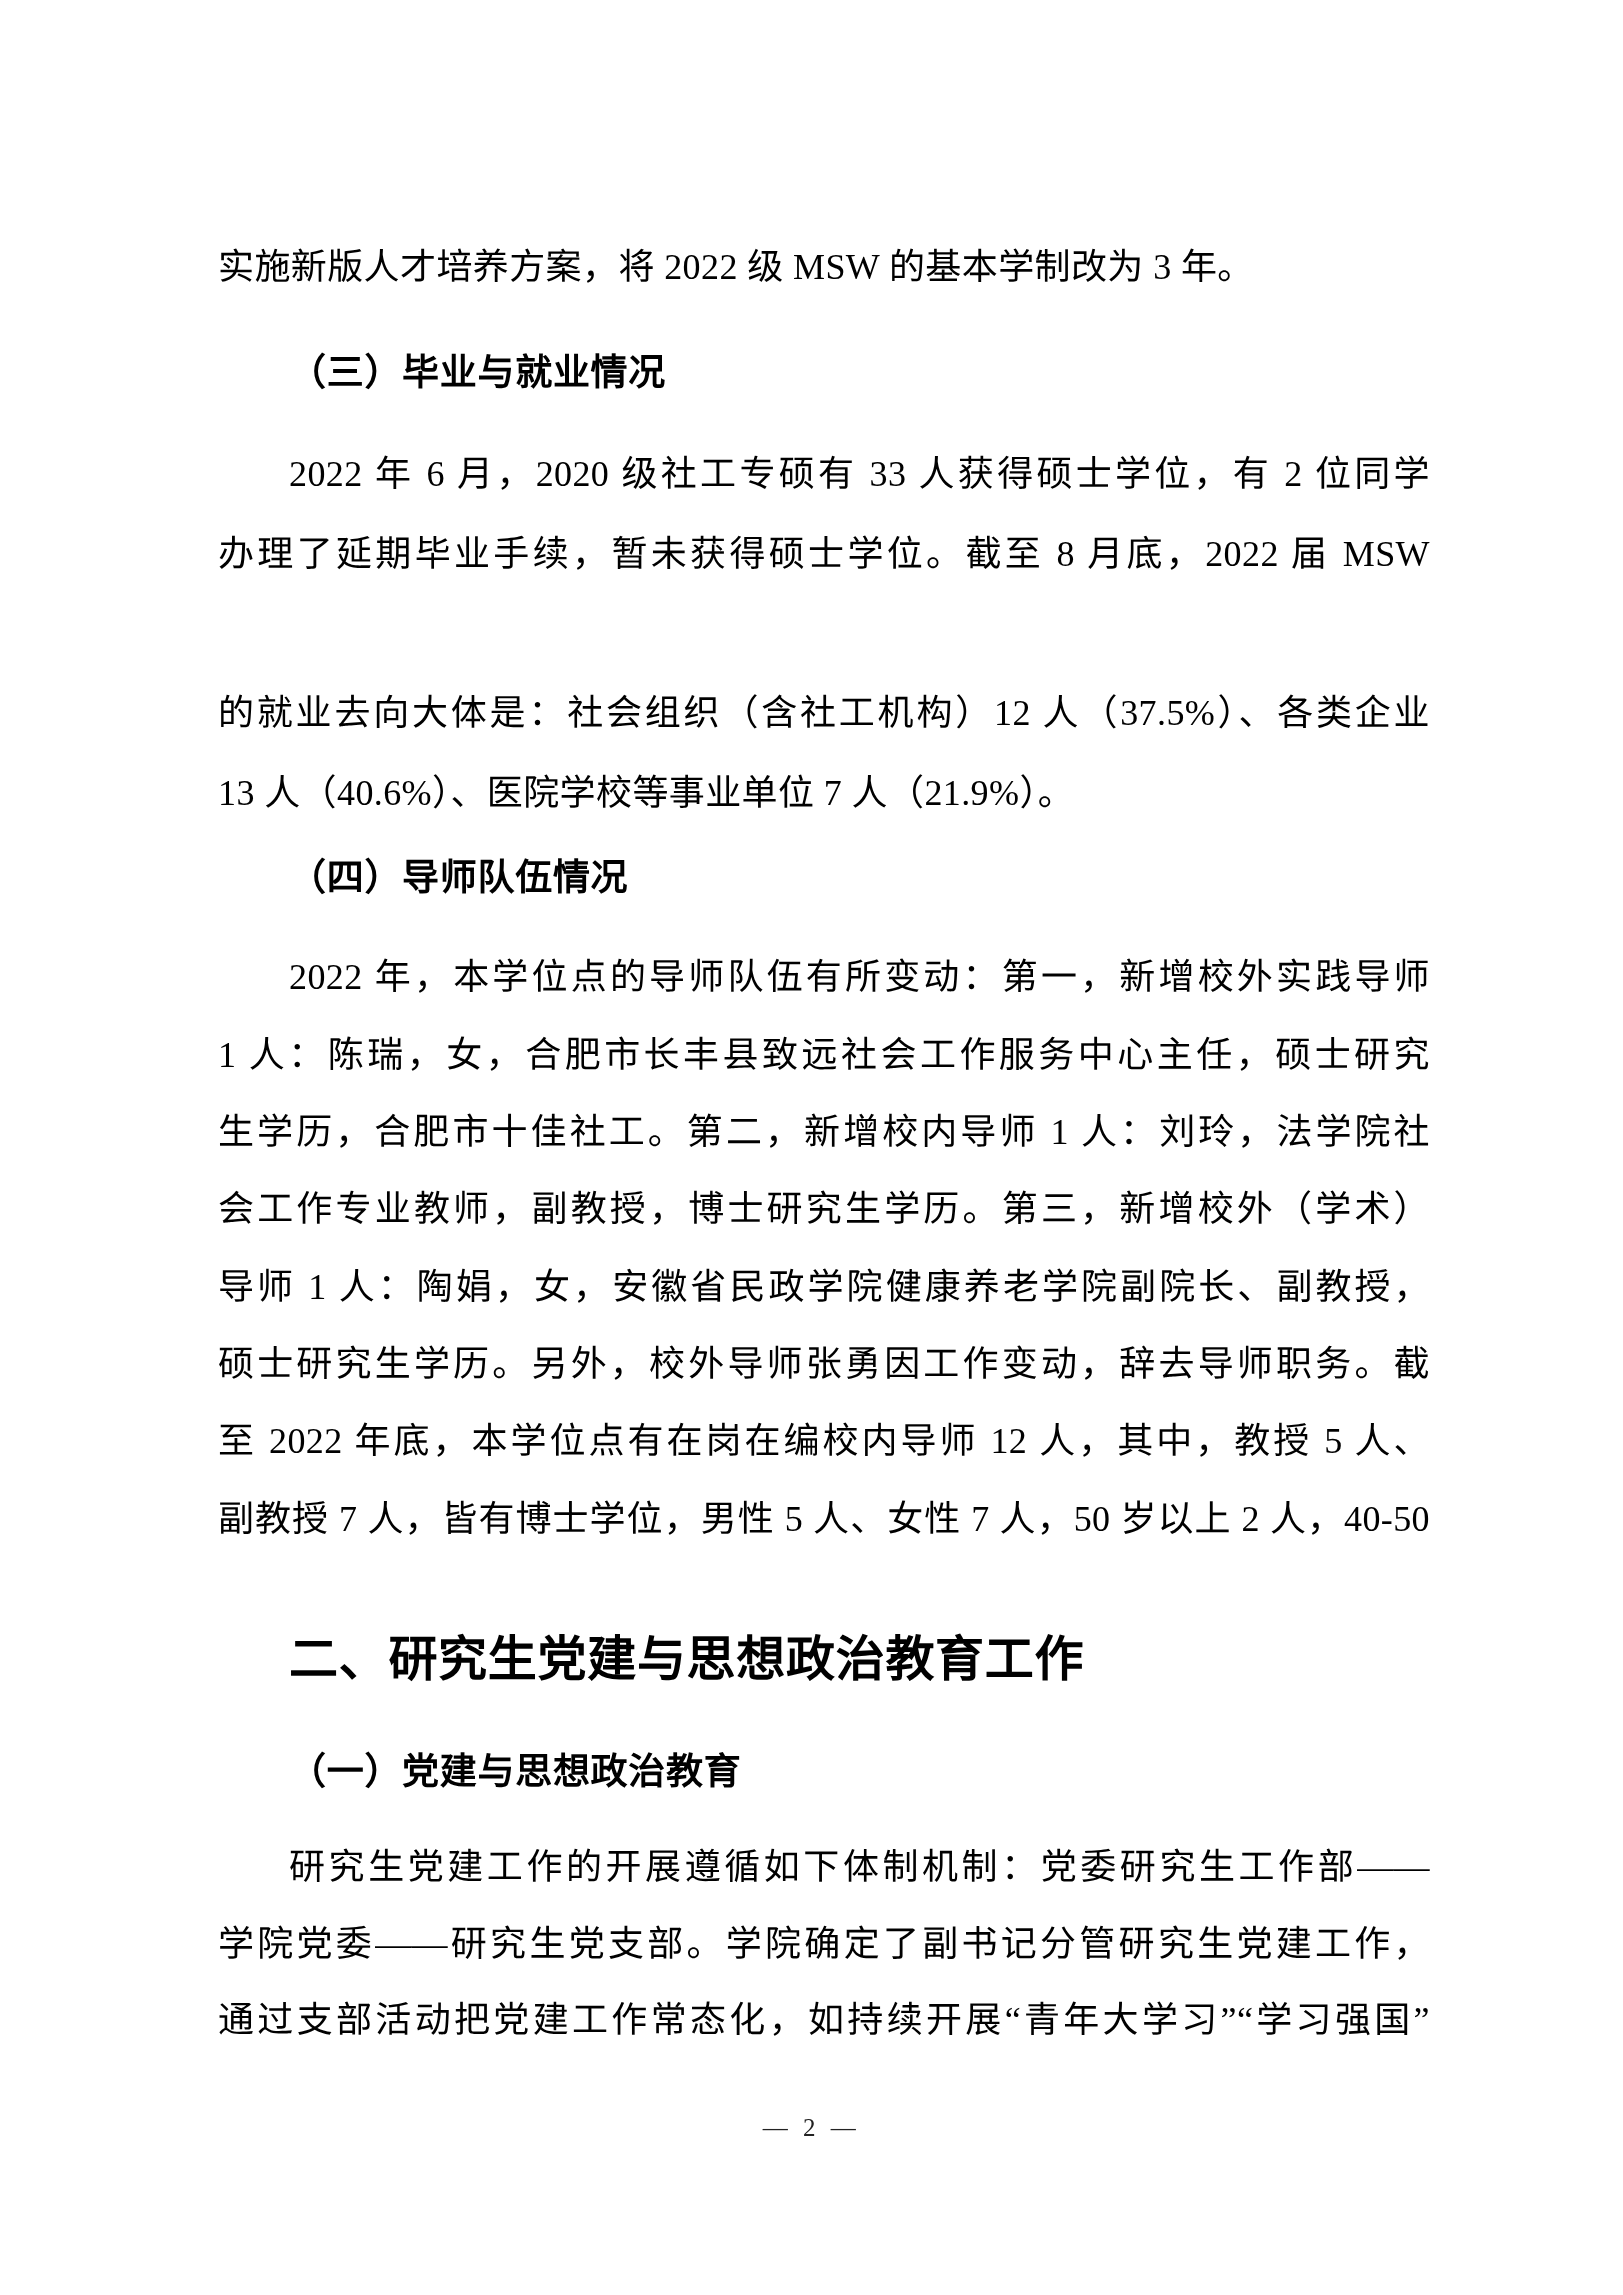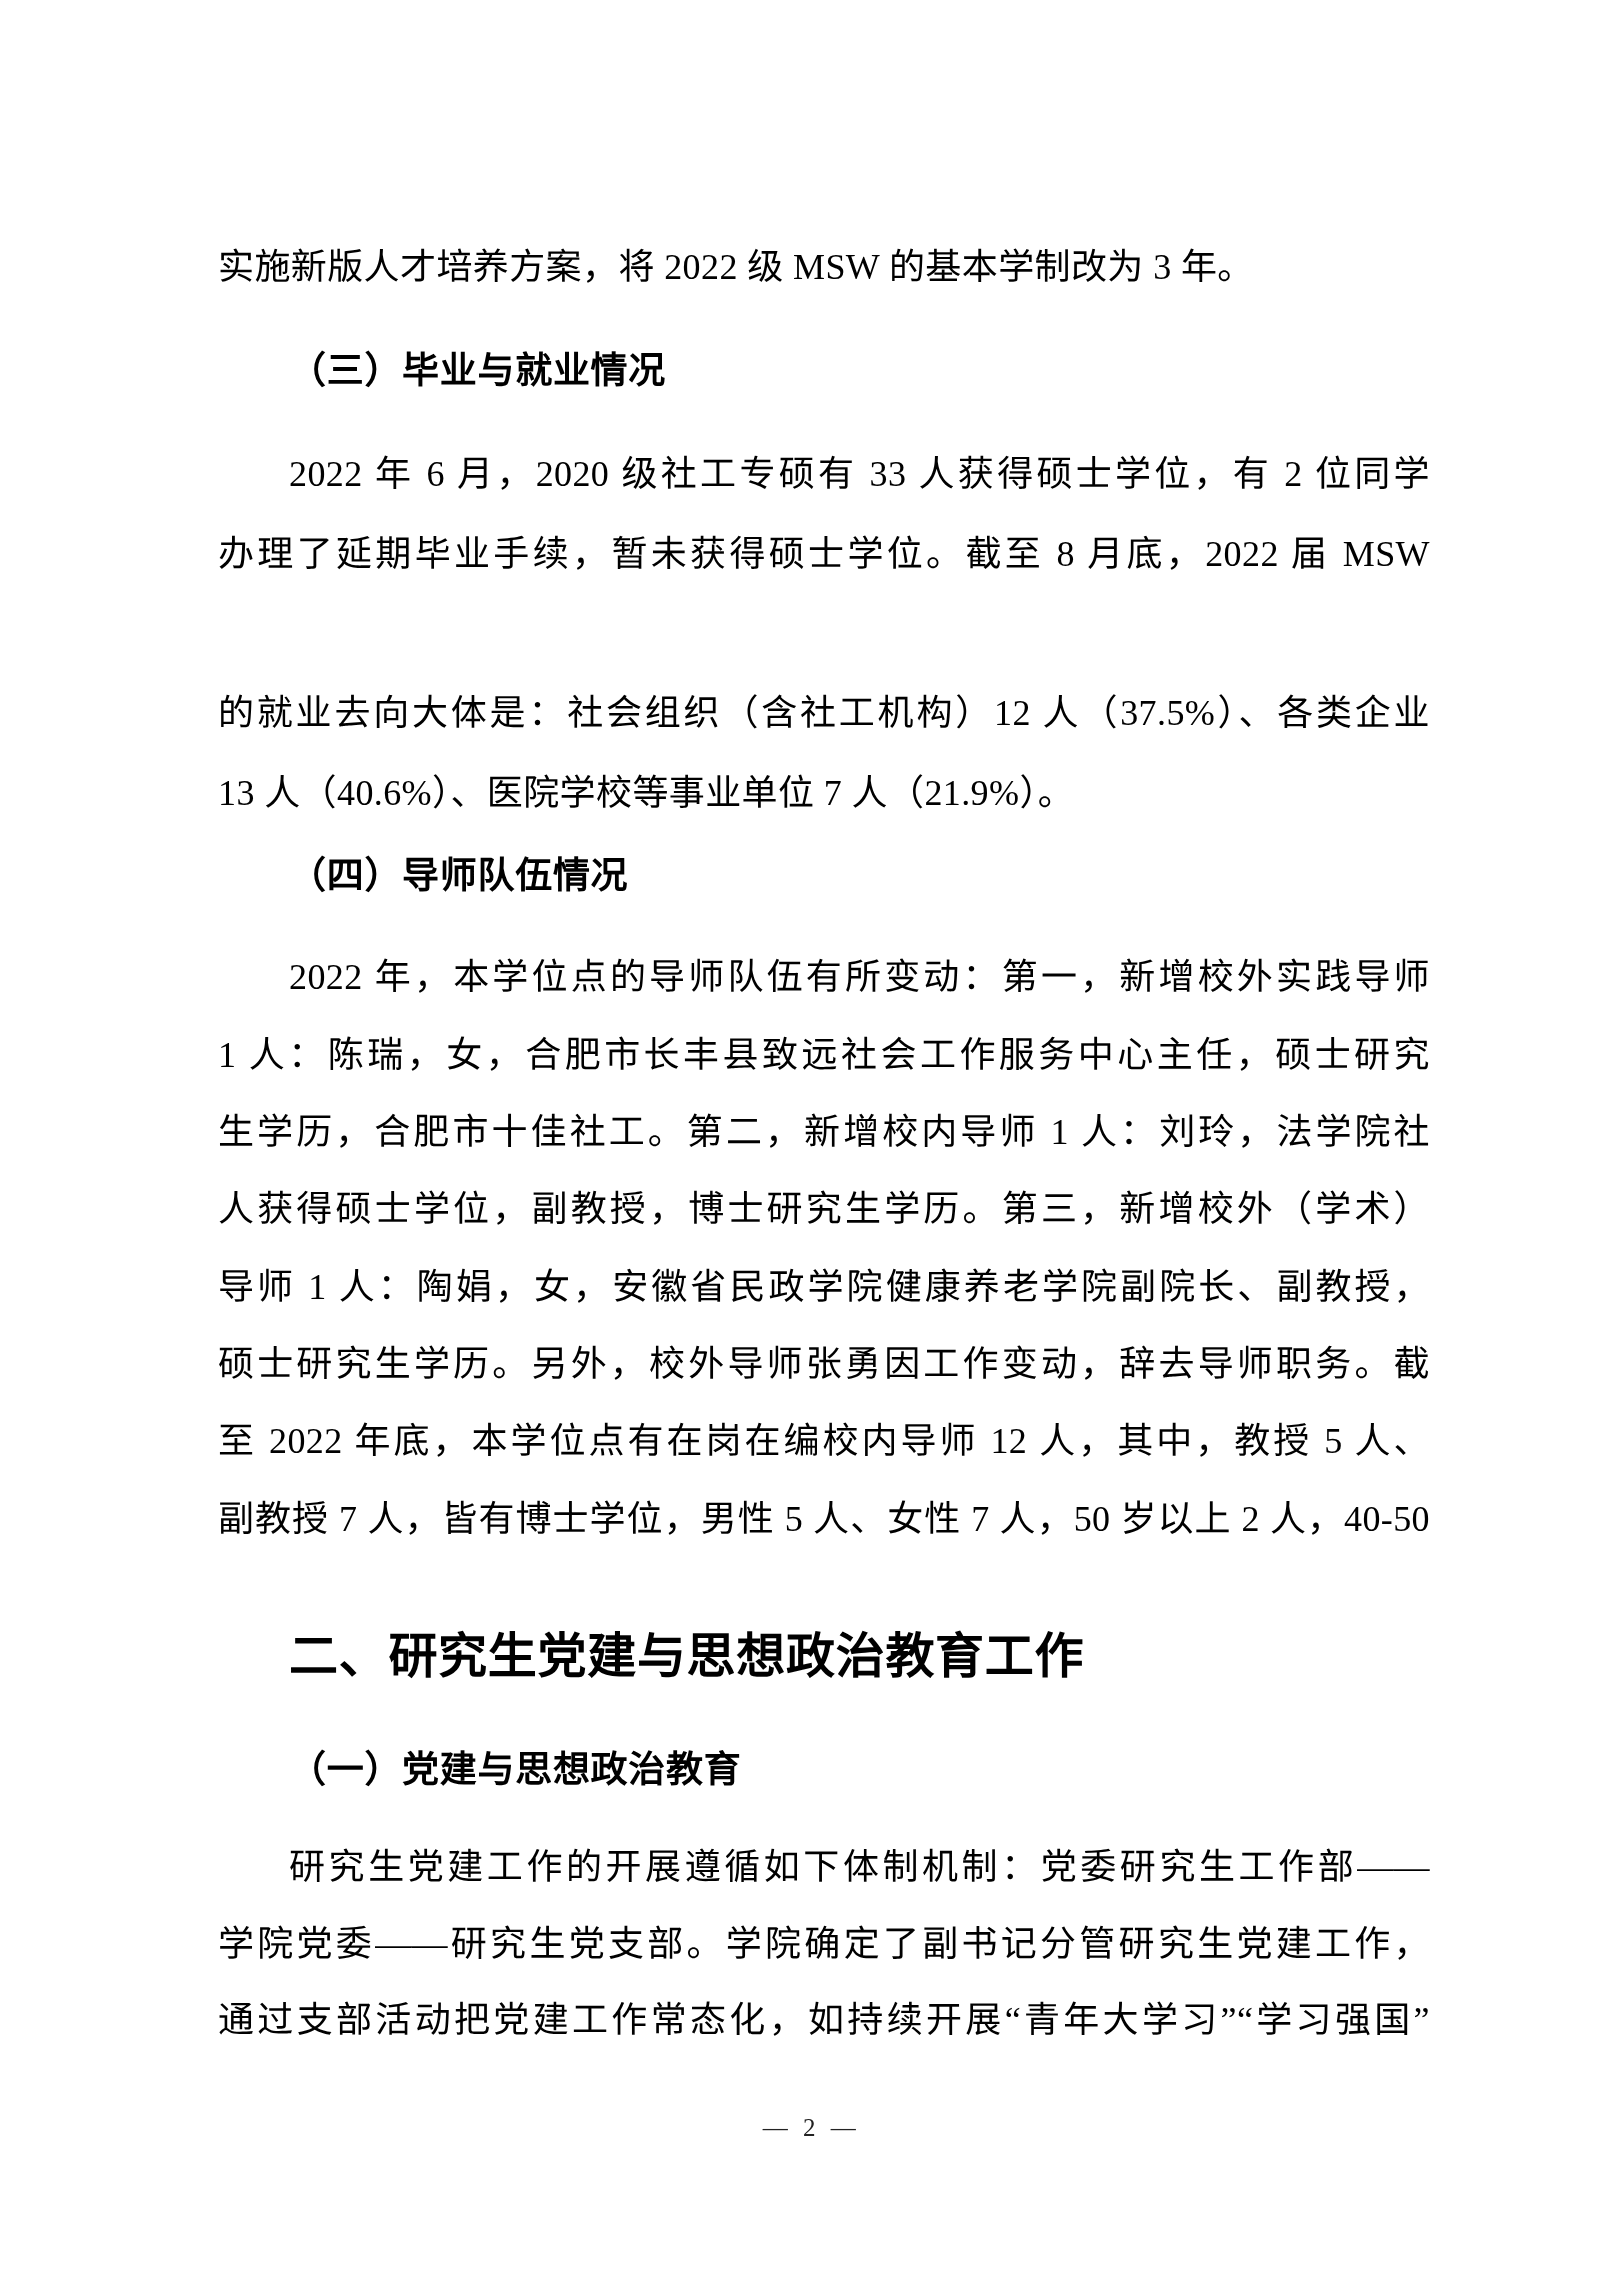--- a/index.html
+++ b/index.html
@@ -32,21 +32,21 @@
     letter-spacing: 0.4px;
   }
   .just {
     text-align: justify;
     text-align-last: justify;
   }
   .indent {
     text-indent: 71px;
   }
   .heading {
-    font-family: Liberation Mono, monospace;
+    font-family: Liberation Serif, serif;
     font-weight: 700;
     font-size: 37px;
     text-indent: 71px;
     letter-spacing: 0.7px;
   }
   .heading.h1 {
     font-size: 49px;
   }
   .page-footer {
     position: absolute;
@@ -73,21 +73,21 @@
   <div class="line just indent" style="top:434px">2022 年 6 月，2020 级社工专硕有 33 人获得硕士学位，有 2 位同学</div>
   <div class="line just" style="top:514px">办理了延期毕业手续，暂未获得硕士学位。截至 8 月底，2022 届 MSW</div>
   <div class="line just" style="top:673px">的就业去向大体是：社会组织（含社工机构）12 人（37.5%）、各类企业</div>
   <div class="line" style="top:753px">13 人（40.6%）、医院学校等事业单位 7 人（21.9%）。</div>
 
   <div class="line heading" style="top:838px">（四）导师队伍情况</div>
 
   <div class="line just indent" style="top:937px">2022 年，本学位点的导师队伍有所变动：第一，新增校外实践导师</div>
   <div class="line just" style="top:1015px">1 人：陈瑞，女，合肥市长丰县致远社会工作服务中心主任，硕士研究</div>
   <div class="line just" style="top:1092px">生学历，合肥市十佳社工。第二，新增校内导师 1 人：刘玲，法学院社</div>
-  <div class="line just" style="top:1169px">人获得硕士学位，副教授，博士研究生学历。第三，新增校外（学术）</div>
+  <div class="line just" style="top:1169px">会工作专业教师，副教授，博士研究生学历。第三，新增校外（学术）</div>
   <div class="line just" style="top:1247px">导师 1 人：陶娟，女，安徽省民政学院健康养老学院副院长、副教授，</div>
   <div class="line just" style="top:1324px">硕士研究生学历。另外，校外导师张勇因工作变动，辞去导师职务。截</div>
   <div class="line just" style="top:1401px">至 2022 年底，本学位点有在岗在编校内导师 12 人，其中，教授 5 人、</div>
   <div class="line just" style="top:1479px">副教授 7 人，皆有博士学位，男性 5 人、女性 7 人，50 岁以上 2 人，40-50</div>
 
   <div class="line heading h1" style="top:1620px">二、研究生党建与思想政治教育工作</div>
   <div class="line heading" style="top:1732px">（一）党建与思想政治教育</div>
 
   <div class="line just indent" style="top:1827px">研究生党建工作的开展遵循如下体制机制：党委研究生工作部——</div>
   <div class="line just" style="top:1904px">学院党委——研究生党支部。学院确定了副书记分管研究生党建工作，</div>

